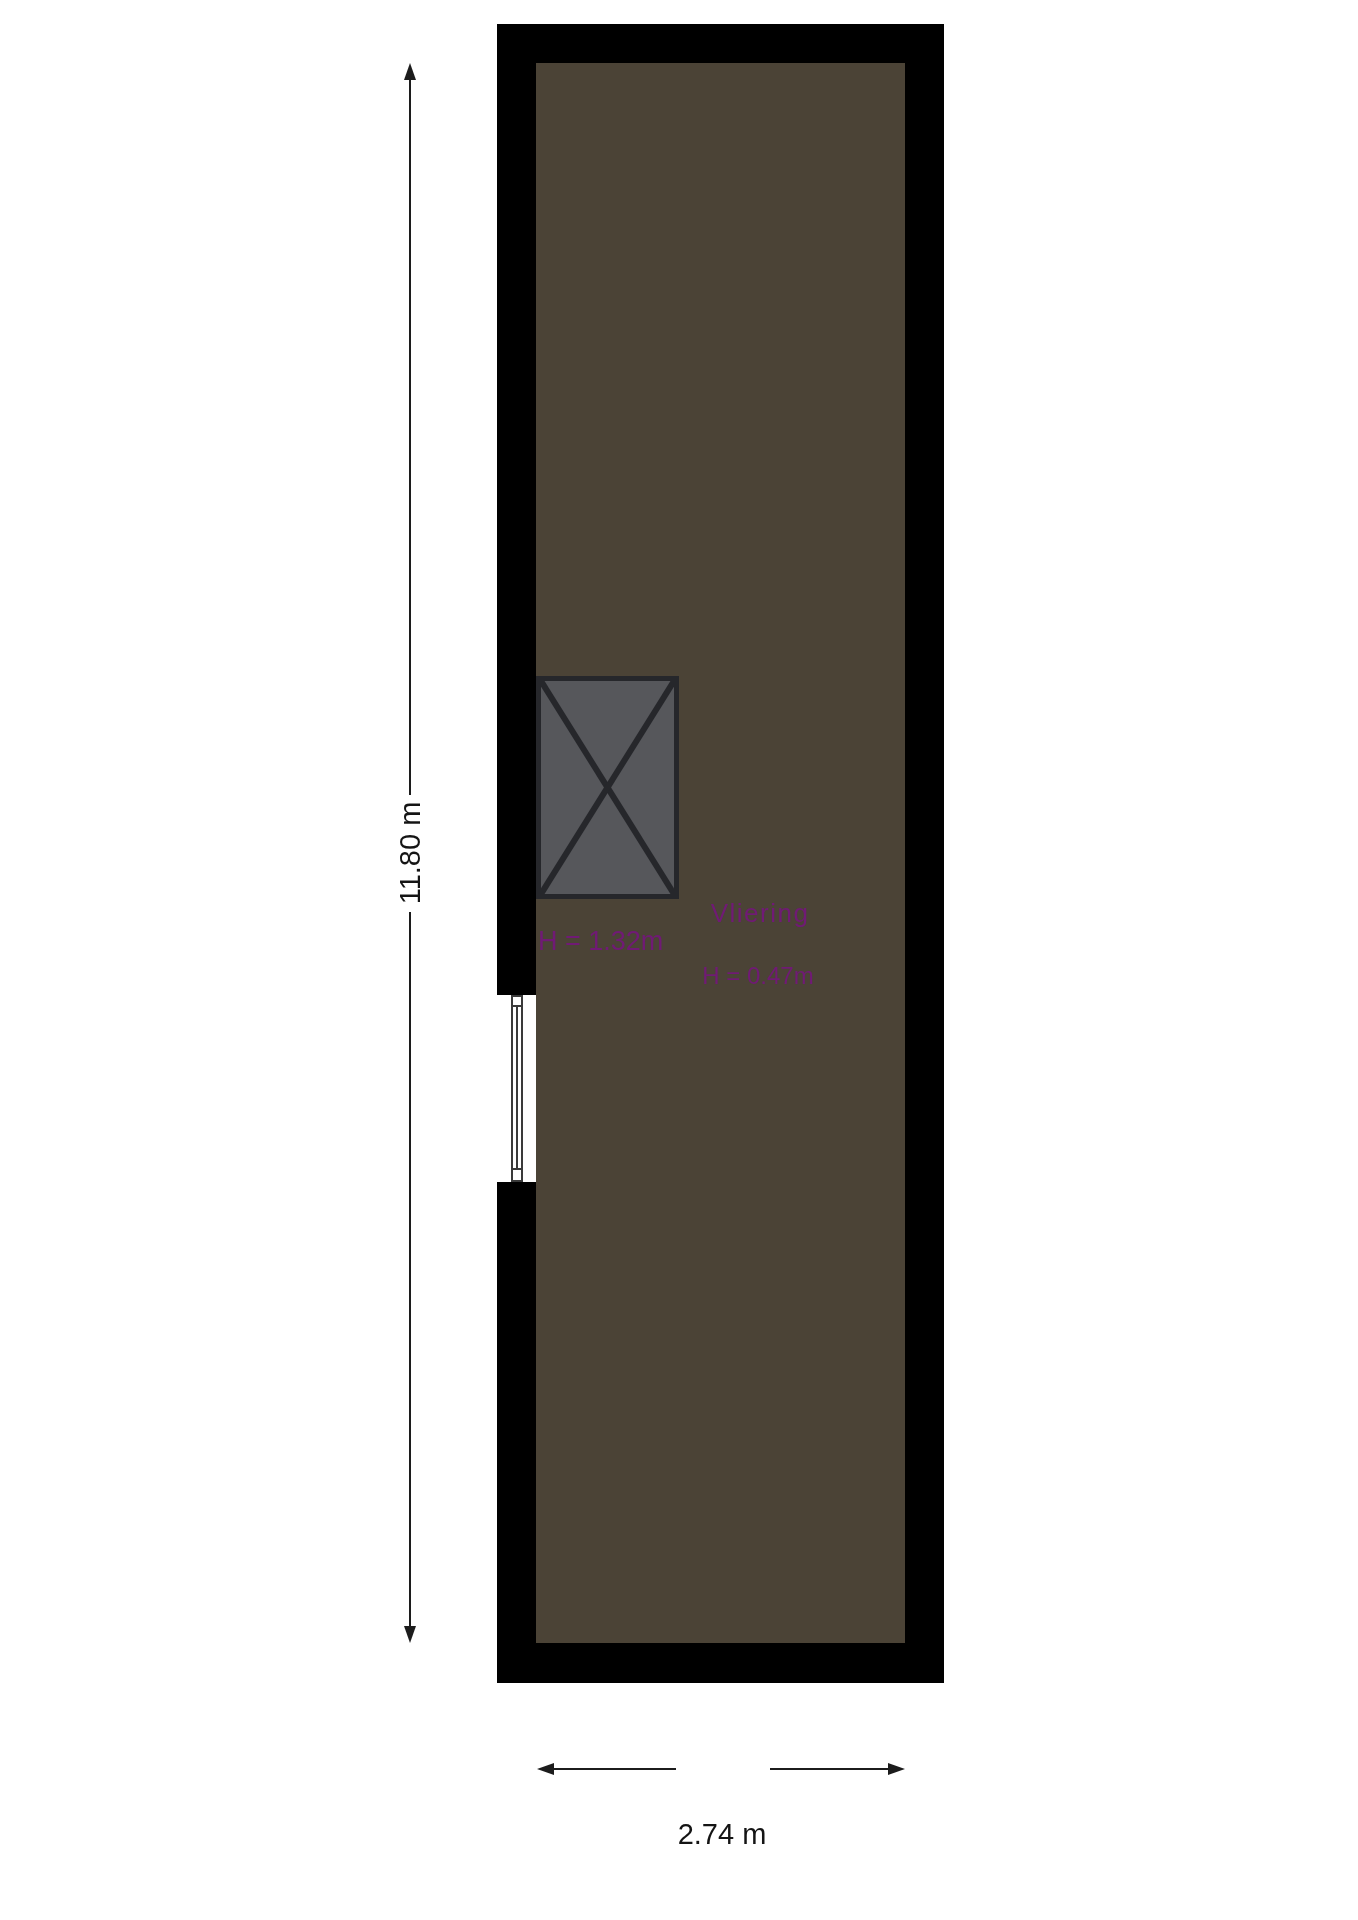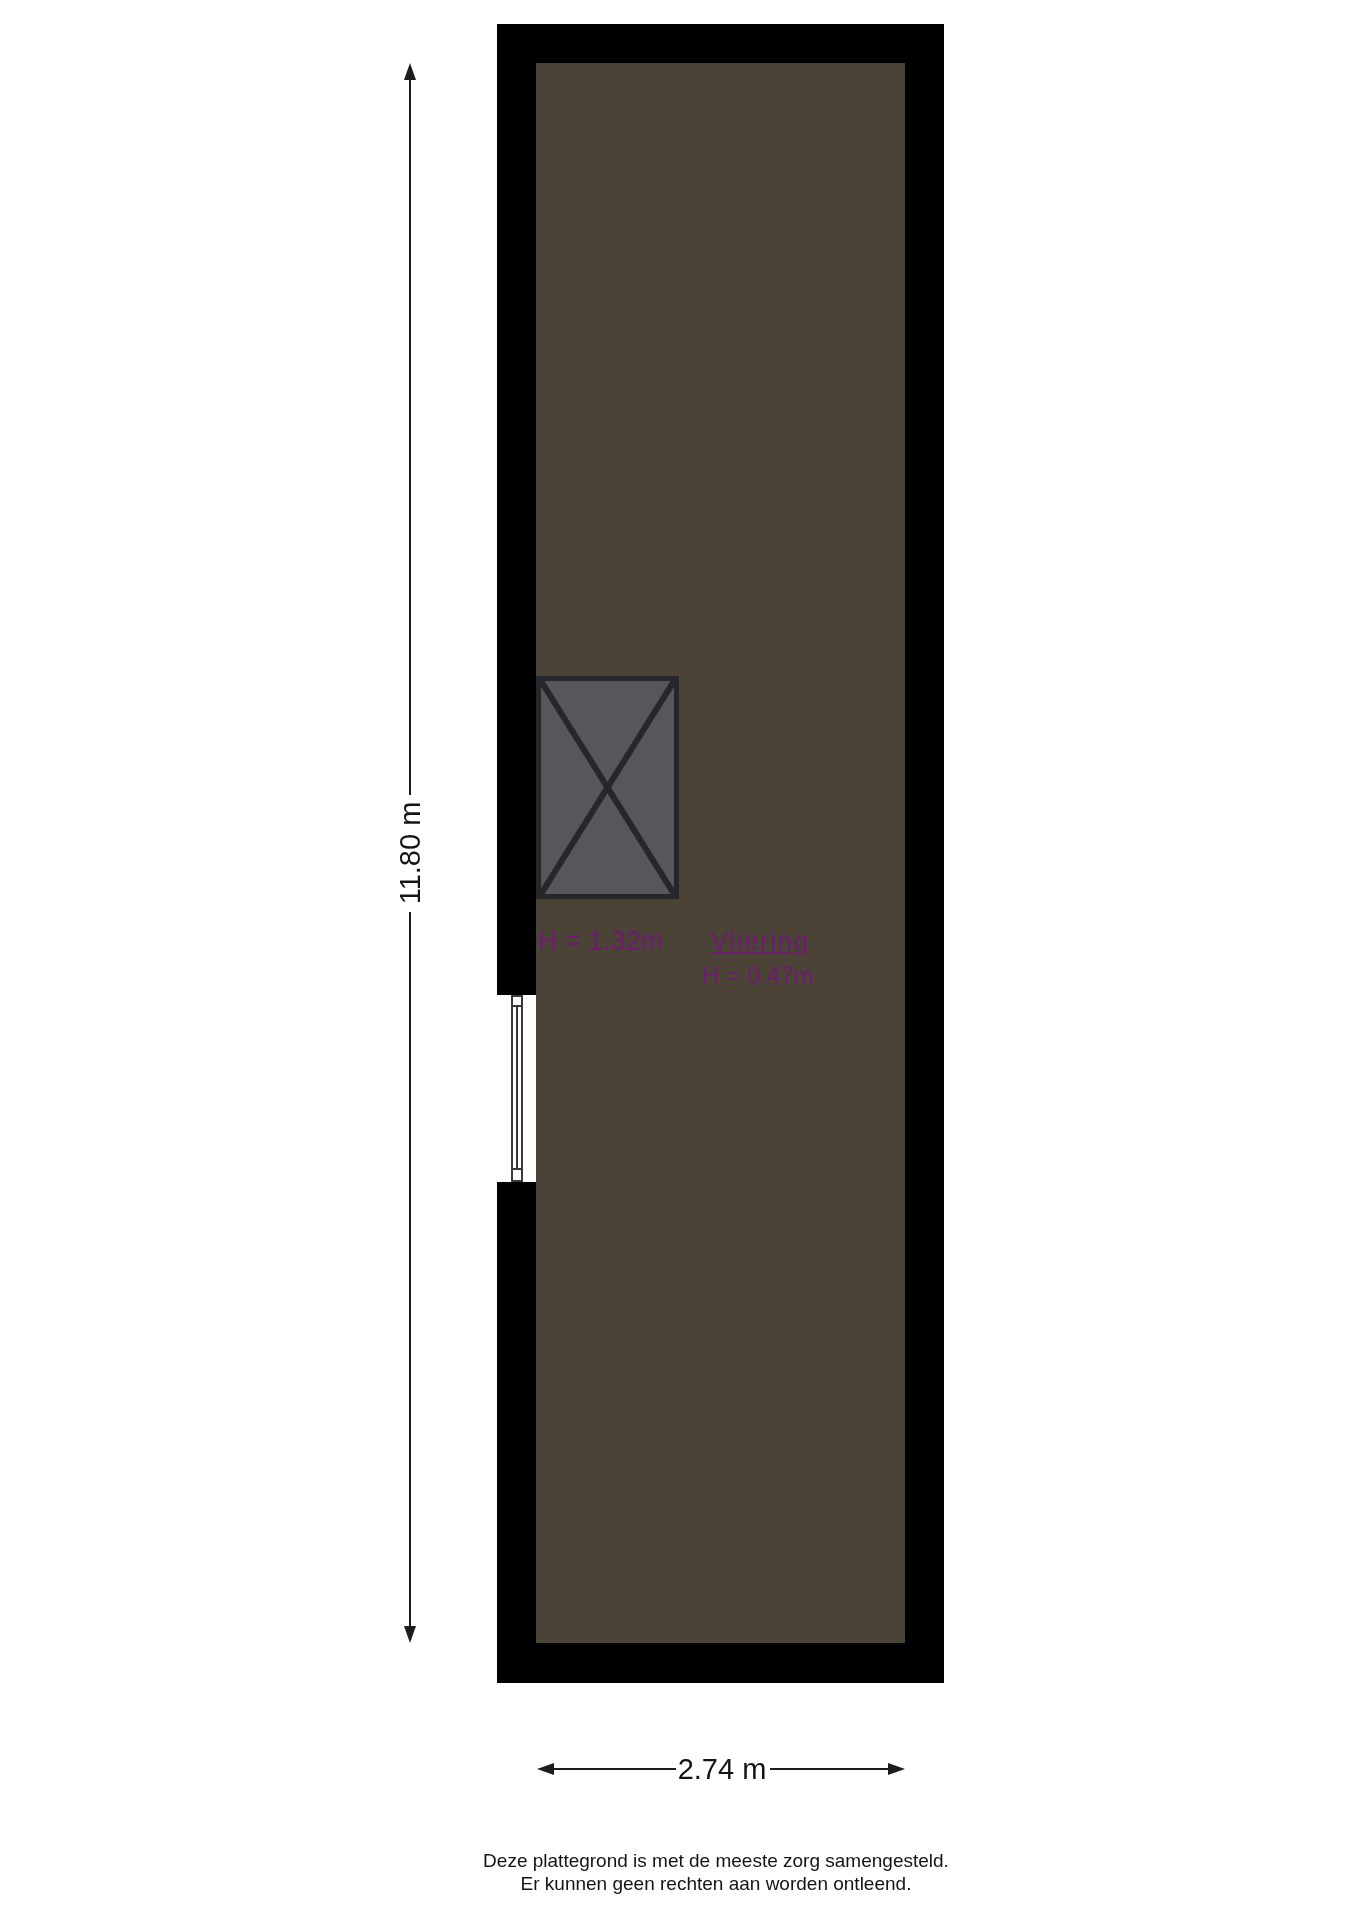--- a/index.html
+++ b/index.html
@@ -65,25 +65,24 @@
   
   .plan-label {
     white-space: nowrap;
     color: #701a75;
   }
   .label-h132 {
     left: 538px; top: 926px;
     font-size: 27px; line-height: 30px;
   }
   .label-room {
-    left: 760px; top: 926px;
+    left: 760px; top: 898px;
     transform: translateX(-50%);
     font-size: 26px; line-height: 30px;
     letter-spacing: 1.5px;
-    text-decoration: underline;
   }
   .label-h094 {
     left: 758px; top: 962px;
     transform: translateX(-50%);
     font-size: 24px; line-height: 28px;
   }
 
   
   .dim-line { background: #1c1c1c; }
   .v-seg1 { left: 409px; top: 70px;  width: 2px; height: 725px; }
@@ -121,21 +120,21 @@
     white-space: nowrap;
     color: #141414;
     font-size: 29px;
     line-height: 32px;
   }
   .dim-label-v {
     left: 410px; top: 853px;
     transform: translate(-50%, -50%) rotate(-90deg);
   }
   .dim-label-h {
-    left: 722px; top: 1769px;
+    left: 722px; top: 1834px;
     transform: translate(-50%, -50%);
   }
 
   
   .disclaimer {
     left: 716px; top: 1849px;
     transform: translateX(-50%);
     text-align: center;
     font-size: 19px;
     line-height: 23px;
@@ -174,18 +173,14 @@
   <div class="abs dim-label dim-label-v">11.80 m</div>
   <div class="abs dim-line v-seg2"></div>
   <div class="abs arrow arrow-down"></div>
 
   <div class="abs arrow arrow-left"></div>
   <div class="abs dim-line h-seg1"></div>
   <div class="abs dim-label dim-label-h">2.74 m</div>
   <div class="abs dim-line h-seg2"></div>
   <div class="abs arrow arrow-right"></div>
 
-  <div class="abs disclaimer">
-    <div>Deze plattegrond is met de meeste zorg samengesteld.</div>
-    <div>Er kunnen geen rechten aan worden ontleend.</div>
-  </div>
 
 </div>
 
 </body></html>

